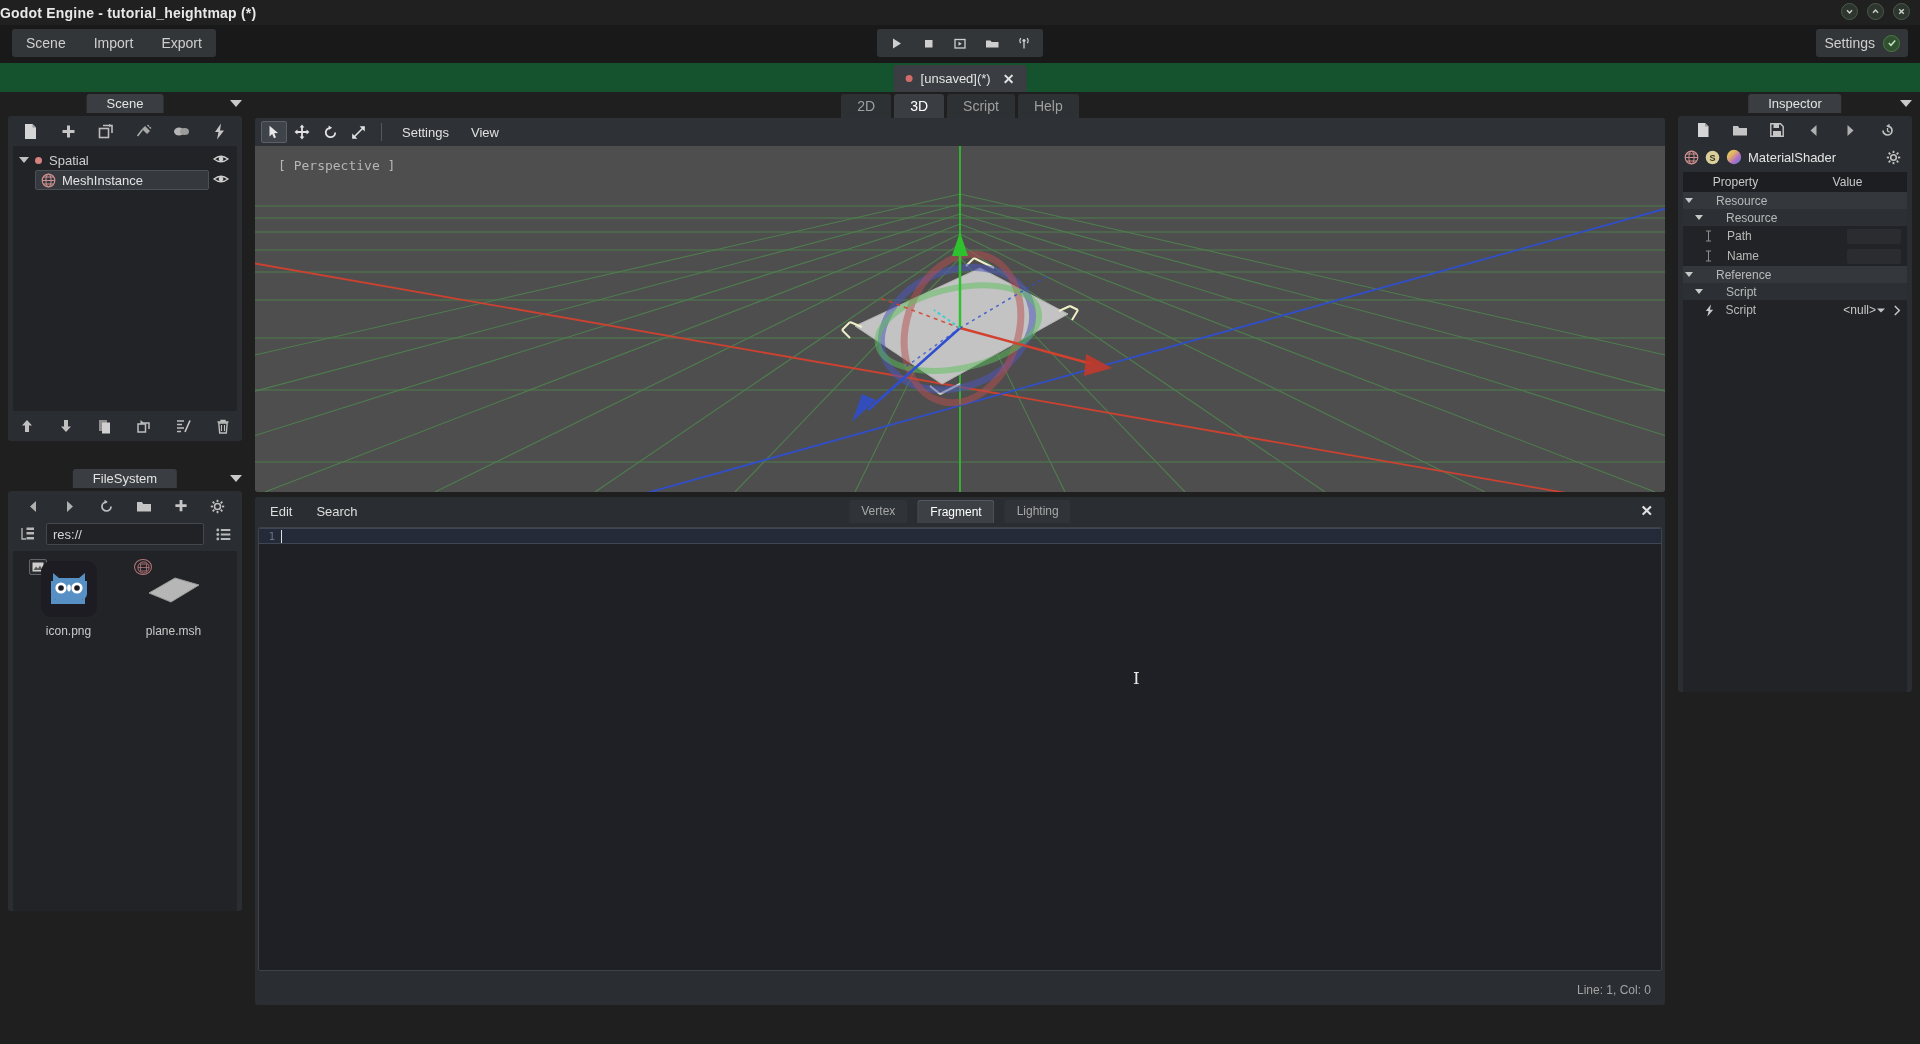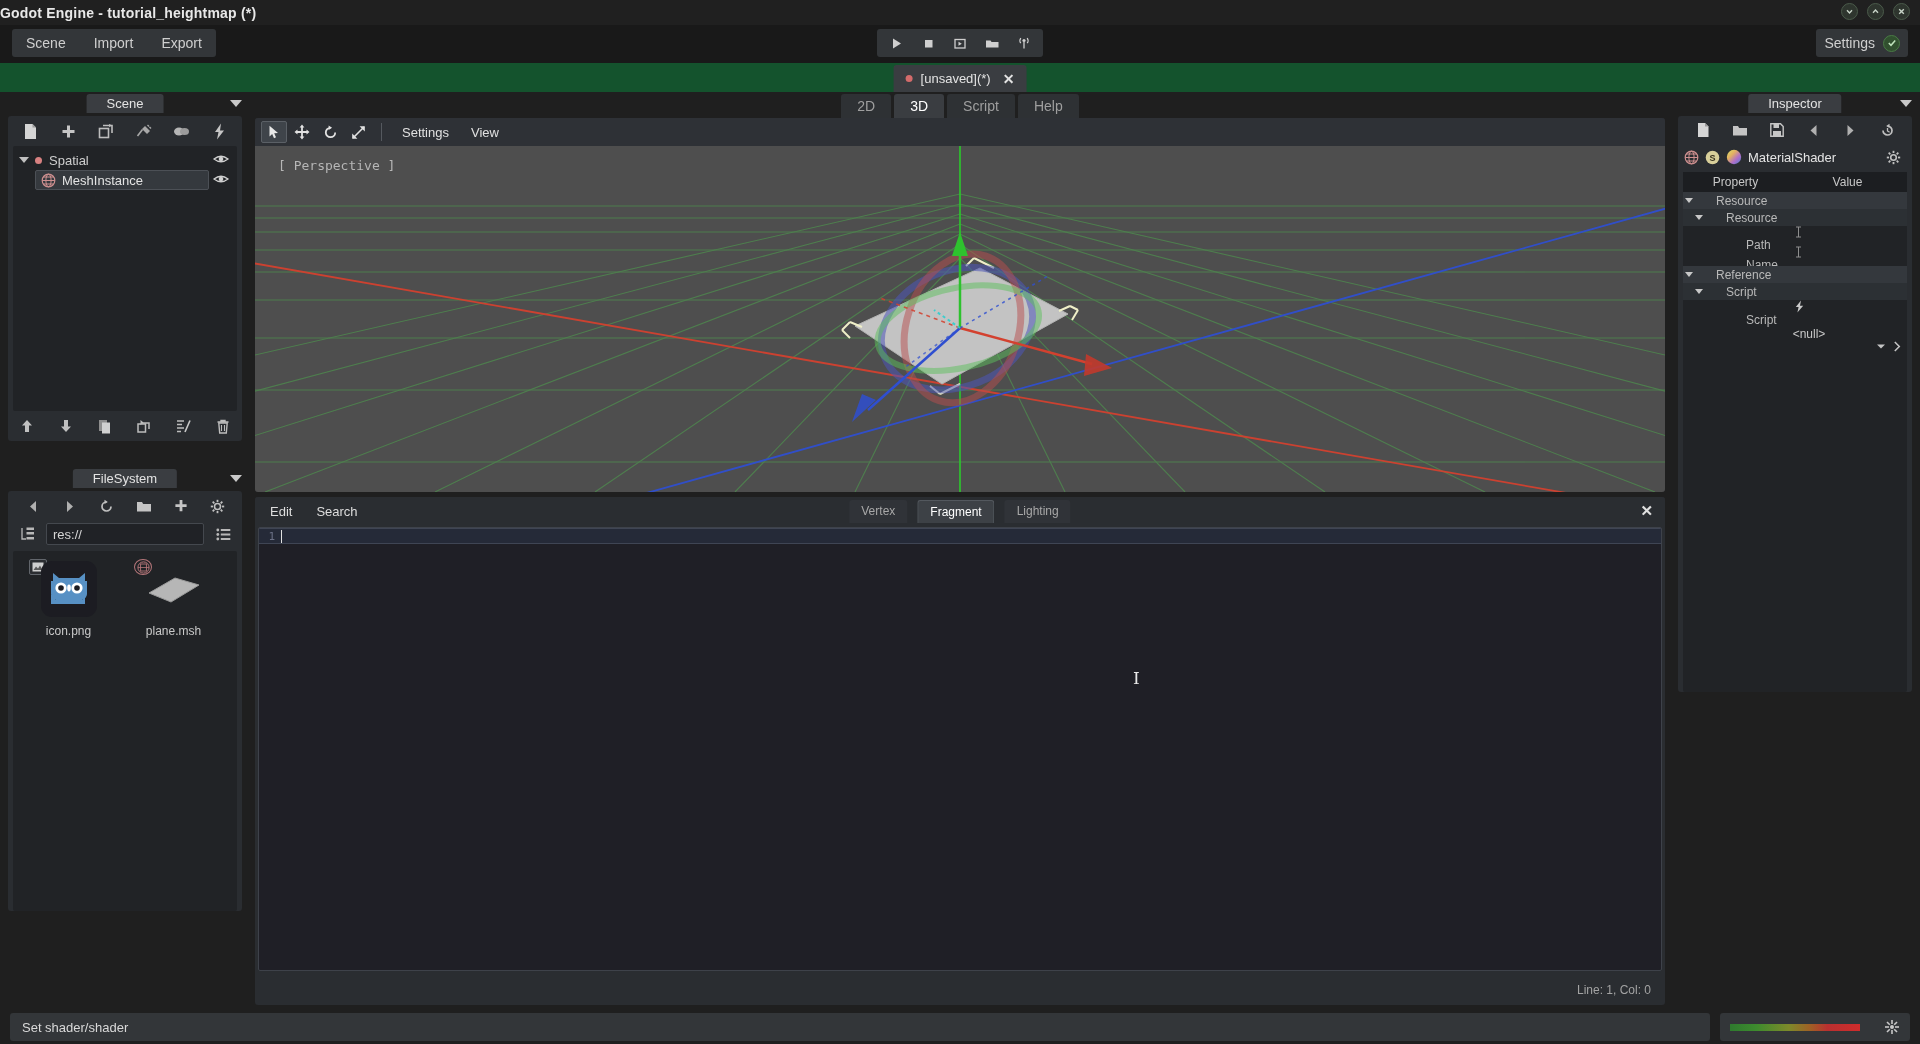--- a/index.html
+++ b/index.html
@@ -241,21 +241,21 @@
   .insp-head .c1 { width: 105px; text-align: center; }
   .insp-head .c2 { flex: 1; text-align: center; }
   .insp-row { display: flex; align-items: center; height: 17px; font-size: 12px; position: relative; gap: 20px; }
   .insp-row.cat { background: #34383d; }
   .insp-row.sub { background: #2c3034; }
   .insp-arrow {
     width: 0; height: 0; border-left: 4px solid transparent; border-right: 4px solid transparent;
     border-top: 5px solid #c8c8c8; margin: 0 3px 0 2px;
   }
   .insp-name { color: #b9b9b9; }
-  .insp-prop { display: flex; align-items: center; height: 20px; font-size: 12px; flex-direction: column; }
+  .insp-prop { display: flex; align-items: center; height: 20px; font-size: 12px; }
   .insp-prop .pname { color: #b9b9b9; width: 120px; }
   .insp-prop .pval {
     flex: 1; margin-right: 6px; height: 15px; background: #2a2c30; border-radius: 2px;
   }
   .insp-ic-i { width: 22px; text-align: center; color: #9a9a9a; font-size: 11px; }
   .val-null { color: #c8c8c8; font-size: 12px; padding-left: 6px; }
 
   
   .statusbar {
     position: absolute; left: 0; top: 1010px; width: 1920px; height: 34px; background: #1f1f1f;
@@ -892,36 +892,13 @@
                     <path d="M1.8 1 L6.3 5.5 L1.8 10" stroke="#c5c5c5" stroke-width="1.5" fill="none"></path>
                   </svg>
               </span>
             </span>
           </div>
         </div>
       </div>
     </div>
   </div>
 
-  <div class="statusbar">
-    <div class="status-box">
-      <span class="status-text">Set shader/shader</span>
-    </div>
-    <div class="status-right">
-      <span class="mem-bar"></span>
-      <span>
-        <svg width="16" height="16" viewBox="0 0 16 16">
-            <g stroke="#c8c8c8" stroke-width="1.6">
-              <path d="M8 1 V5"></path>
-              <path d="M8 11 V15"></path>
-              <path d="M1 8 H5"></path>
-              <path d="M11 8 H15"></path>
-              <path d="M3 3 L5.8 5.8"></path>
-              <path d="M10.2 10.2 L13 13"></path>
-              <path d="M13 3 L10.2 5.8"></path>
-              <path d="M5.8 10.2 L3 13"></path>
-            </g>
-            <circle cx="8" cy="8" r="2" fill="#c8c8c8"></circle>
-          </svg>
-      </span>
-    </div>
-  </div>
 </div>
 
 </body></html>

